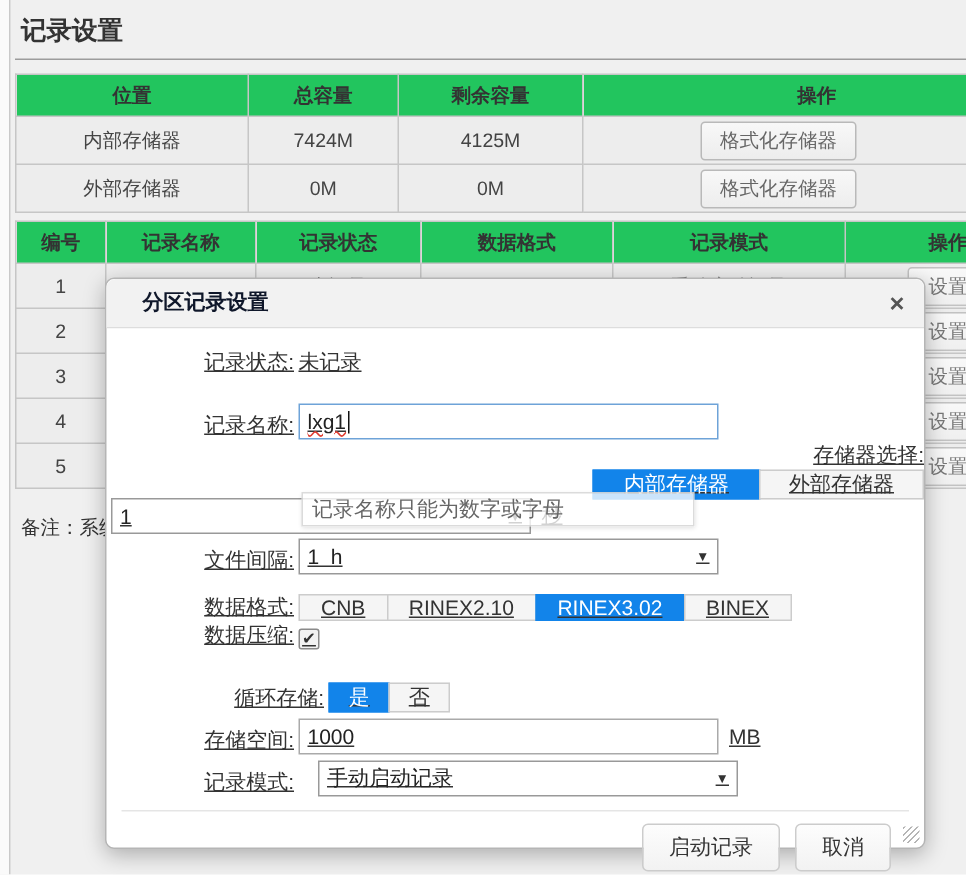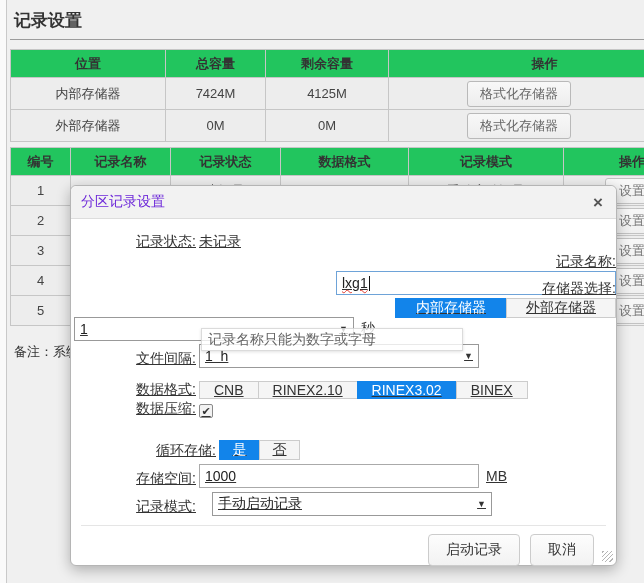--- a/index.html
+++ b/index.html
@@ -39,28 +39,28 @@
   
   .modal {
     position:absolute; left:70px; top:185px; width:547px; height:381px;
     background:#fff; border:1px solid #b5b5b5; border-radius:6px;
     box-shadow:0 4px 14px rgba(0,0,0,0.28); z-index:10;
   }
   .modal-header {
     height:33px; background:#f2f2f2; border-bottom:1px solid #ddd;
     border-radius:6px 6px 0 0; display:flex; align-items:center;
   }
-  .modal-title { font-size:14px; font-weight:normal; color:#6d28d9; padding-left:10px; flex:1; }
+  .modal-title { font-size:14px; font-weight:bold; color:#0f172a; padding-left:24px; flex:1; }
   .modal-close { font-size:17px; font-weight:bold; color:#555; padding:0 13px; cursor:pointer; line-height:1; }
   .modal-body { padding-top:6px; position:relative; }
   .frow { display:flex; align-items:flex-end;text-decoration:underline; }
   .flabel { width:125px; text-align:right; font-size:14px; color:#333; flex:none; }
   .fctrl { margin-left:3px; display:flex; align-items:center; }
   .r-status { margin-top:6px; height:20px; }
-  .r-name   { margin-top:2px; height:25px;flex-direction:column; }
+  .r-name   { margin-top:17px; height:25px; }
   .r-store  { margin-top:2px; height:33px;flex-direction:column; }
   .r-sample { margin-top:3px; height:25px; }
   .r-file   { margin-top:2px; height:25px; }
   .r-format { margin-top:1px; height:30px; }
   .r-comp   { margin-top:2px; height:17px; }
   .r-loop   { margin-top:12px; height:30px;padding-left:20px; }
   .r-space  { margin-top:4px; height:24px; }
   .r-mode   { margin-top:3px; height:25px;gap:13px; }
 
   .plain-val { font-size:14px; color:#333; }

